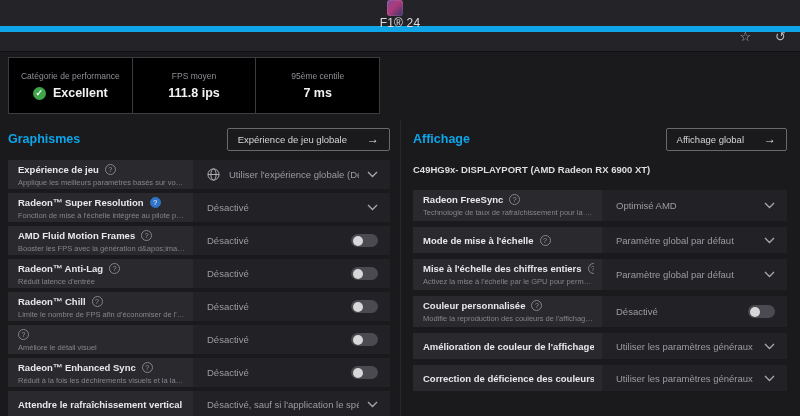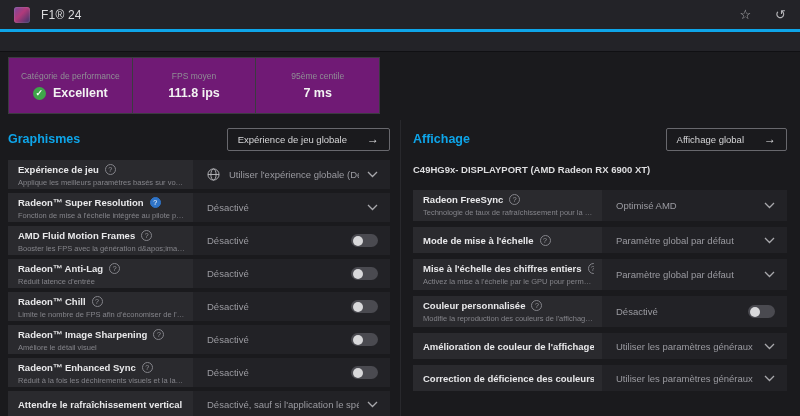--- a/index.html
+++ b/index.html
@@ -6,30 +6,30 @@
   html,body { width:800px; height:416px; overflow:hidden; }
   body {
     background:#1a1a1d;
     font-family:"Liberation Sans", sans-serif;
     color:#e9e9eb;
     position:relative;
   }
   
   .topwrap { height:52px; background:#232328; border-bottom:1px solid #101013; }
   .topbar { height:32px; display:flex; align-items:center; padding:0 14px;
-            border-bottom:3px solid #0ea5e9; }
+            border-bottom:6px solid #0ea5e9;flex-direction:column; }
   .game-icon { width:16px; height:16px; border-radius:3px; flex-shrink:0;
     background:linear-gradient(135deg,#7a4a9e 0%,#b03a7a 45%,#35356b 100%);
     box-shadow:inset 0 0 2px rgba(255,255,255,.35); margin-right:11px; }
   .app-title { font-size:12px; color:#dcdcde; letter-spacing:.2px; }
   .top-actions { margin-left:auto; display:flex; align-items:center; gap:24px; }
   .top-ico { font-size:13px; color:#b4b4b8; cursor:pointer; line-height:1; }
   
   .stats { position:absolute; left:8px; top:57px; width:372px; height:57px;
-    background:#701a75; border:1px solid #3b3b40; display:flex; }
+    background:#000000; border:1px solid #3b3b40; display:flex; }
   .stat-cell { flex:1; display:flex; flex-direction:column; align-items:center;
     justify-content:center; gap:5px; border-right:1px solid #3b3b40; }
   .stat-cell:last-child { border-right:none; }
   .stat-label { font-size:8.5px; color:#8f8f95; }
   .stat-value { font-size:12.5px; color:#f2f2f2; font-weight:bold; display:flex;
     align-items:center; gap:7px; }
   .check { width:13px; height:13px; border-radius:50%; background:#3fa44a;
     color:#fff; font-size:9px; display:flex; align-items:center; justify-content:center; }
   
   .col-divider { position:absolute; left:400px; top:120px; bottom:0; width:1px;
@@ -202,21 +202,20 @@
       <span class="val">Désactivé</span>
       <span class="toggle">
           <span class="knob"></span>
         </span>
     </div>
   </div>
 
   <div class="row h-desc">
     <div class="cell-label">
       <div class="lbl-line">
-        <span class="lbl">Radeon™ Image Sharpening</span>
         <span class="help">?</span>
       </div>
       <div class="desc">Améliore le détail visuel</div>
     </div>
     <div class="cell-value">
       <span class="val">Désactivé</span>
       <span class="toggle">
           <span class="knob"></span>
         </span>
     </div>

